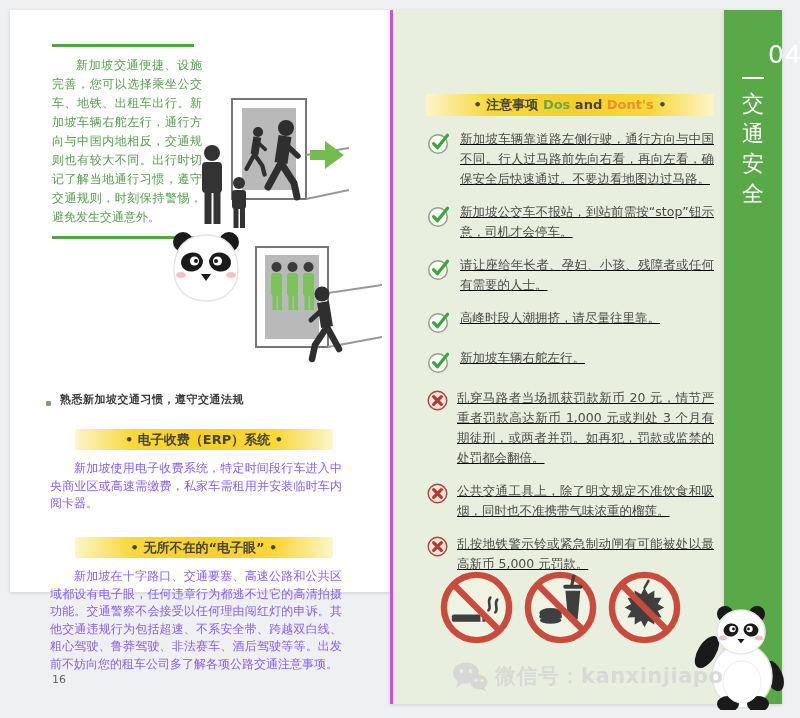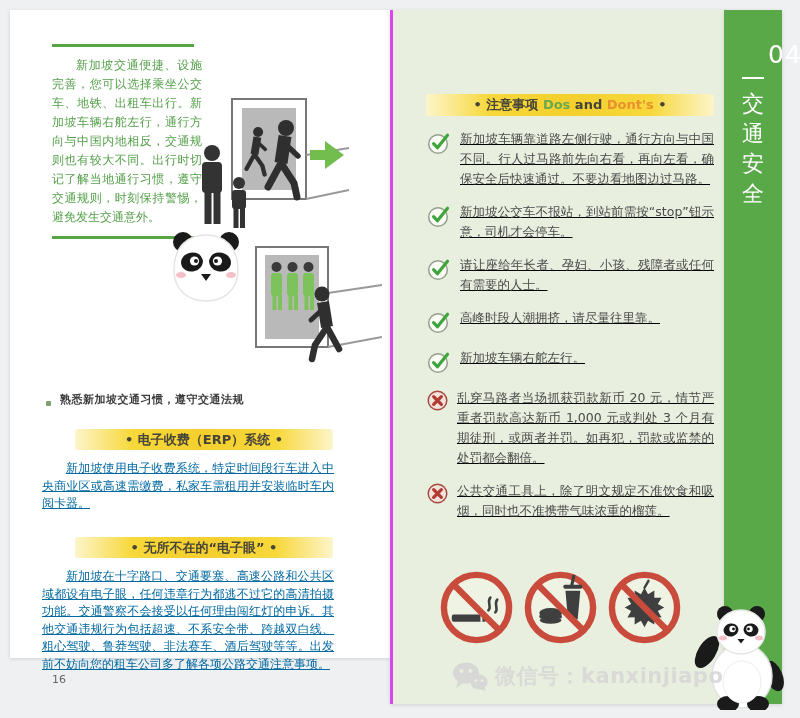--- a/index.html
+++ b/index.html
@@ -1,20 +1,20 @@
 <!DOCTYPE html>
 <html><head>
 <meta charset="utf-8">
 <style>
   html,body{margin:0;padding:0;background:#eef0f2;}
   #canvas{position:relative;width:800px;height:718px;background:#eef0f2;overflow:hidden;
           font-family:"DejaVu Sans",sans-serif;}
 
   
-  .left-page{position:absolute;left:10px;top:10px;width:380px;height:648px;background:#ffffff;
+  .left-page{position:absolute;left:10px;top:10px;width:380px;height:582px;background:#ffffff;
              box-shadow:0 1px 4px rgba(0,0,0,.13);}
   .right-page{position:absolute;left:390px;top:10px;width:334px;height:694px;background:#e9efdf;
               border-left:3px solid #d946ef;box-shadow:0 1px 4px rgba(0,0,0,.13);}
   .side-tab{position:absolute;left:724px;top:10px;width:58px;height:694px;background:#5aa948;
             color:#fff;text-align:center;box-shadow:0 1px 4px rgba(0,0,0,.13);}
 
   
   .green-rule{position:absolute;left:42px;width:142px;height:3px;background:#57a645;}
   .rule-top{top:34px;} .rule-bottom{top:226px;}
   .intro{position:absolute;left:42px;top:46px;width:150px;font-size:12px;line-height:19px;
@@ -22,22 +22,22 @@
   .picto1{position:absolute;left:188px;top:85px;}
   .picto2{position:absolute;left:230px;top:233px;}
   .panda-head{position:absolute;left:158px;top:220px;}
   .section-title{position:absolute;left:36px;top:382px;display:flex;align-items:flex-start;}
   .section-title .bullet{width:5px;height:5px;background:#7fa070;border-radius:1px;margin:9px 9px 0 0;flex:none;}
   .section-title .txt{font-size:11px;font-weight:bold;color:#3c3c3c;letter-spacing:.5px;}
   .ybar{position:absolute;left:65px;width:258px;height:21px;border-radius:3px;
         background:linear-gradient(90deg,#fdf5ca 0%,#f7d83b 22%,#f4cf2d 50%,#f7d83b 78%,#fdf5ca 100%);
         font-size:13px;font-weight:bold;color:#474438;text-align:center;line-height:21px;}
   .ybar1{top:419px;} .ybar2{top:527px;}
-  .lbody{position:absolute;left:32px;width:292px;font-size:12px;line-height:17.5px;color:#0369a1;
-         text-align:justify;text-indent:2em;text-decoration:underline;}
+  .lbody{position:absolute;left:40px;width:292px;font-size:12px;line-height:17.5px;color:#8b5cf6;
+         text-align:justify;text-indent:2em;}
   .lbody1{top:450px;} .lbody2{top:558px;}
   .pagenum{position:absolute;left:42px;top:663px;font-size:11px;color:#666;}
 
   
   .r-content{position:absolute;left:33px;top:84px;width:288px;}
   .r-ybar{height:22px;border-radius:3px;margin-bottom:13px;
           background:linear-gradient(90deg,#fdf5ca 0%,#f7d83b 22%,#f4cf2d 50%,#f7d83b 78%,#fdf5ca 100%);
           font-size:13px;font-weight:bold;color:#474438;text-align:center;line-height:22px;}
   .r-ybar .dos{color:#6aa84f;} .r-ybar .donts{color:#e8912d;}
   .item{display:flex;gap:8px;margin-bottom:13px;text-decoration:underline;}
@@ -202,20 +202,27 @@
           <path d="M8 8 L16 16 M16 8 L8 16" stroke="#b23b31" stroke-width="3.4" stroke-linecap="round"></path>
         </svg>
         <p>乱穿马路者当场抓获罚款新币 20 元，情节严重者罚款高达新币 1,000 元或判处 3 个月有期徒刑，或两者并罚。如再犯，罚款或监禁的处罚都会翻倍。</p>
       </div>
       <div class="item">
         <svg class="ico" width="23" height="23" viewBox="0 0 24 24">
           <circle cx="12" cy="12" r="9.7" fill="#f2e2dc" stroke="#a8473d" stroke-width="1.5"></circle>
           <path d="M8 8 L16 16 M16 8 L8 16" stroke="#b23b31" stroke-width="3.4" stroke-linecap="round"></path>
         </svg>
         <p>公共交通工具上，除了明文规定不准饮食和吸烟，同时也不准携带气味浓重的榴莲。</p>
+      </div>
+      <div class="item">
+        <svg class="ico" width="23" height="23" viewBox="0 0 24 24">
+          <circle cx="12" cy="12" r="9.7" fill="#f2e2dc" stroke="#a8473d" stroke-width="1.5"></circle>
+          <path d="M8 8 L16 16 M16 8 L8 16" stroke="#b23b31" stroke-width="3.4" stroke-linecap="round"></path>
+        </svg>
+        <p>乱按地铁警示铃或紧急制动闸有可能被处以最高新币 5,000 元罚款。</p>
       </div>
     </div>
 
     <div class="icons-row">
       <svg width="79" height="79" viewBox="0 0 80 80">
         <circle cx="40" cy="40" r="33" fill="#eef3e4" stroke="#c84b3c" stroke-width="6.5"></circle>
         <rect x="15" y="47" width="35" height="7.5" rx="2" fill="#3f3f3f"></rect>
         <rect x="44" y="47" width="2" height="7.5" fill="#eef3e4"></rect>
         <path d="M52 43 c4,-4 -2,-8 2,-13 M59 45 c4,-4 -2,-8 2,-13" stroke="#3f3f3f" stroke-width="2.6" fill="none" stroke-linecap="round"></path>
         <line x1="17" y1="17" x2="63" y2="63" stroke="#c84b3c" stroke-width="6.5"></line>

